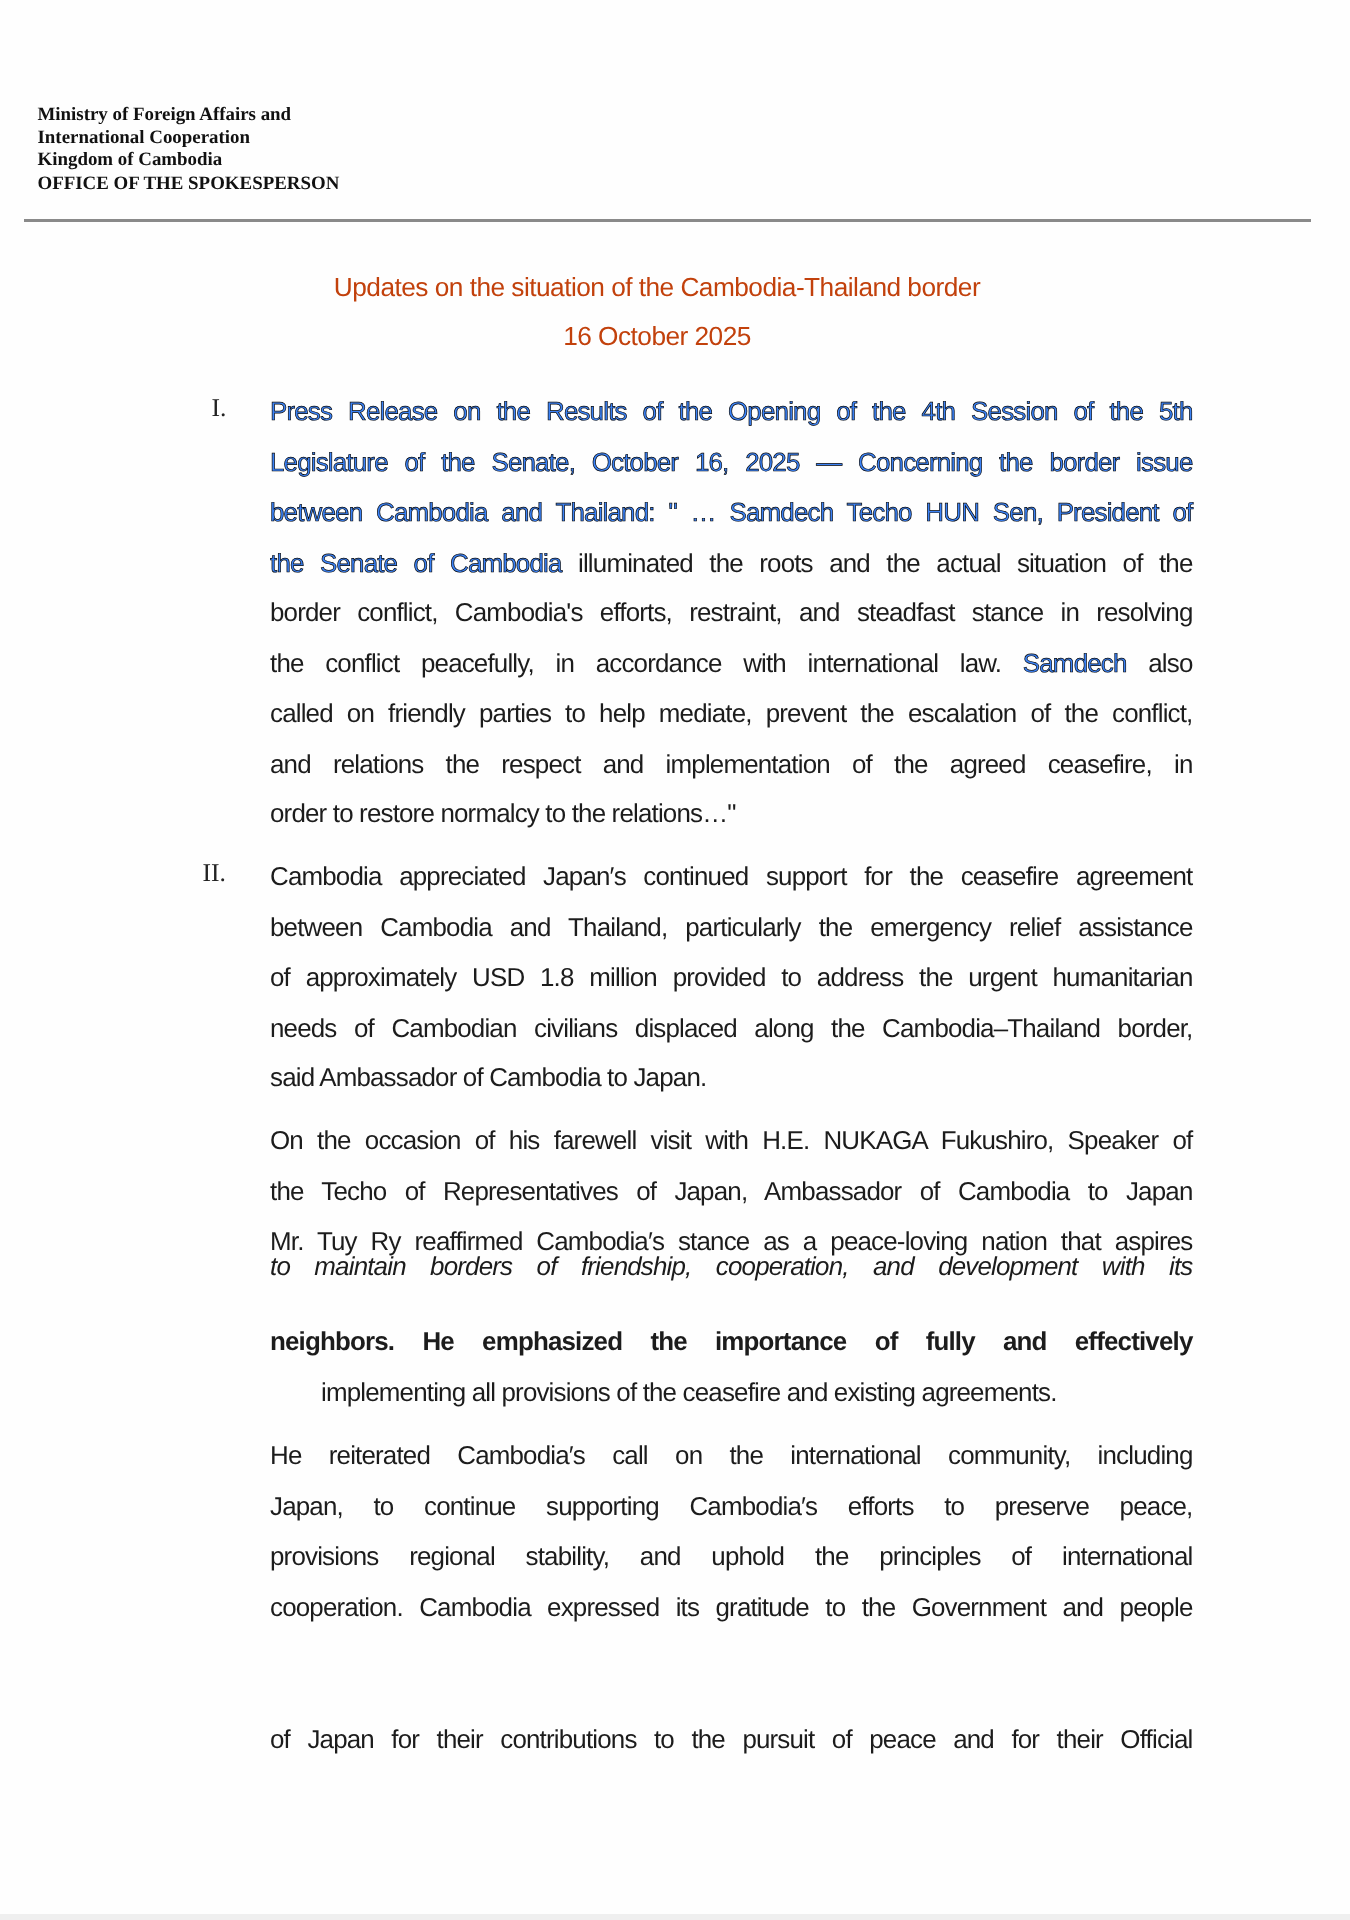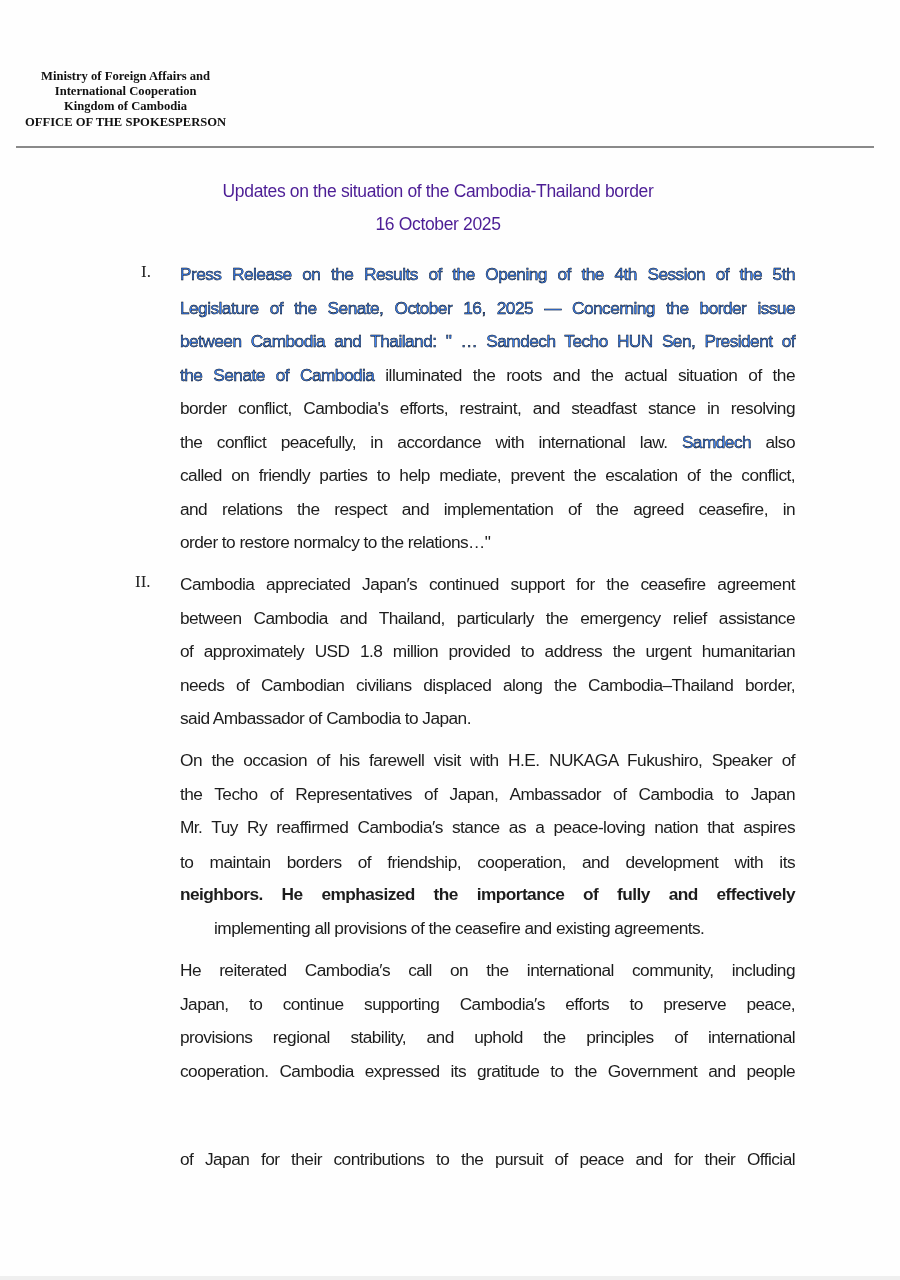--- a/index.html
+++ b/index.html
@@ -2,27 +2,27 @@
 <html><head>
 <meta charset="utf-8">
 <style>
   html, body { margin: 0; padding: 0; }
   body {
     width: 900px; height: 1280px; background: #fefefe; position: relative; overflow: hidden;
     font-family: "Liberation Sans", sans-serif; color: #1a1a1a;
   }
   .header {
     position: absolute; left: 25px; top: 69px;
-    font-family: "Liberation Serif", serif; font-weight: bold; font-size: 12.6px; line-height: 15.2px; color: #111; text-align: center;
+    font-family: "Liberation Serif", serif; font-weight: bold; font-size: 12.6px; line-height: 15.2px; color: #111;
   }
   .header div { white-space: nowrap; }
   .rule { position: absolute; left: 16px; top: 146px; width: 858px; height: 2px; background: #8a8a8a; }
   .title {
     position: absolute; left: 0; width: 876px; text-align: center;
-    color: #4c1d95; font-size: 17.5px; letter-spacing: -0.35px; white-space: nowrap;
+    color: #c2410c; font-size: 17.5px; letter-spacing: -0.35px; white-space: nowrap;
   }
   .t1 { top: 181px; }
   .t2 { top: 214px; }
   .numeral {
     position: absolute; font-family: "Liberation Serif", serif; font-size: 17px; color: #222;
   }
   .n1 { left: 141px; top: 262px; }
   .n2 { left: 135px; top: 572px; }
   .line {
     position: absolute; left: 180px; width: 615px; height: 24px;
@@ -62,21 +62,21 @@
     <div class="line" style="top: 496.5px;"><span>and relations the respect and implementation of the agreed ceasefire, in</span></div>
     <div class="line last" style="top: 530px;"><span>order to restore normalcy to the relations…"</span></div>
     <div class="line" style="top: 572px;"><span>Cambodia appreciated Japan′s continued support for the ceasefire agreement</span></div>
     <div class="line" style="top: 605.5px;"><span>between Cambodia and Thailand, particularly the emergency relief assistance</span></div>
     <div class="line" style="top: 639px;"><span>of approximately USD 1.8 million provided to address the urgent humanitarian</span></div>
     <div class="line" style="top: 672.5px;"><span>needs of Cambodian civilians displaced along the Cambodia–Thailand border,</span></div>
     <div class="line last" style="top: 706px;"><span>said Ambassador of Cambodia to Japan.</span></div>
     <div class="line" style="top: 748px;"><span>On the occasion of his farewell visit with H.E. NUKAGA Fukushiro, Speaker of</span></div>
     <div class="line" style="top: 781.5px;"><span>the Techo of Representatives of Japan, Ambassador of Cambodia to Japan</span></div>
     <div class="line" style="top: 815px;"><span>Mr. Tuy Ry reaffirmed Cambodia′s stance as a peace-loving nation that aspires</span></div>
-    <div class="line" style="top: 850px;"><span>to maintain borders of friendship, cooperation, and development with its</span></div>
+    <div class="line" style="top: 832px; font-style: italic;"><span>to maintain borders of friendship, cooperation, and development with its</span></div>
     <div class="line" style="top: 882px; font-weight: bold;"><span>neighbors. He emphasized the importance of fully and effectively</span></div>
     <div class="line last" style="top: 915.5px; margin-left: 34px;"><span>implementing all provisions of the ceasefire and existing agreements.</span></div>
     <div class="line" style="top: 958px;"><span>He reiterated Cambodia′s call on the international community, including</span></div>
     <div class="line" style="top: 991.5px;"><span>Japan, to continue supporting Cambodia′s efforts to preserve peace,</span></div>
     <div class="line" style="top: 1025px;"><span>provisions regional stability, and uphold the principles of international</span></div>
     <div class="line" style="top: 1058.5px;"><span>cooperation. Cambodia expressed its gratitude to the Government and people</span></div>
     <div class="line" style="top: 1147px;"><span>of Japan for their contributions to the pursuit of peace and for their Official</span></div>
   </div>
 
 <div class="bottom-edge"></div>

